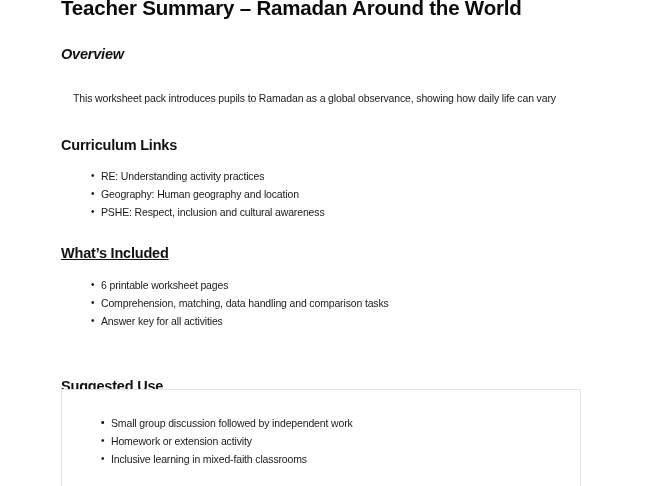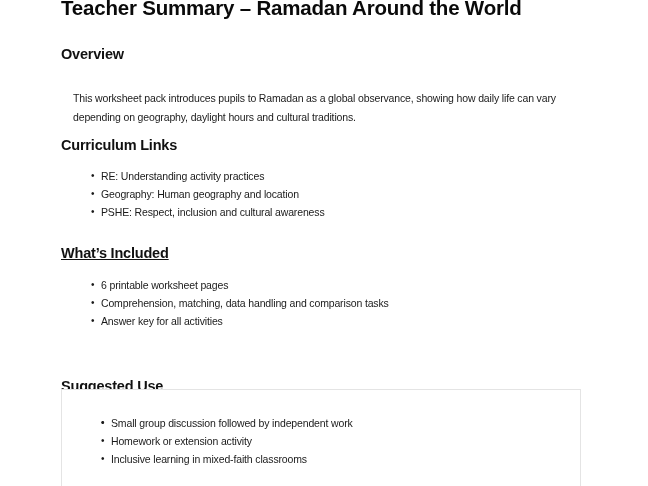--- a/index.html
+++ b/index.html
@@ -88,24 +88,23 @@
       background: #ffffff;
     }
   </style>
 </head>
 <body>
 
 <div class="page">
 
   <h1 class="title">Teacher Summary – Ramadan Around the World</h1>
 
-  <h2 class="h2" style="top:45px;">Overview</h2>
+  <h2 class="h2" style="top:45px;font-style:italic;">Overview</h2>
   <p class="para" style="top:77px;">
     <span>This worksheet pack introduces pupils to Ramadan as a global observance, showing how daily life can vary</span><br>
-    <span>depending on geography, daylight hours and cultural traditions.</span>
   </p>
 
   <h2 class="h2" style="top:136px;">Curriculum Links</h2>
   <ul class="list" style="left:91px; top:167px;">
     <li><span class="bullet">•</span><span>RE: Understanding activity practices</span></li>
     <li><span class="bullet">•</span><span>Geography: Human geography and location</span></li>
     <li><span class="bullet">•</span><span>PSHE: Respect, inclusion and cultural awareness</span></li>
   </ul>
 
   <h2 class="h2" style="top:244px;text-decoration:underline;">What’s Included</h2>

